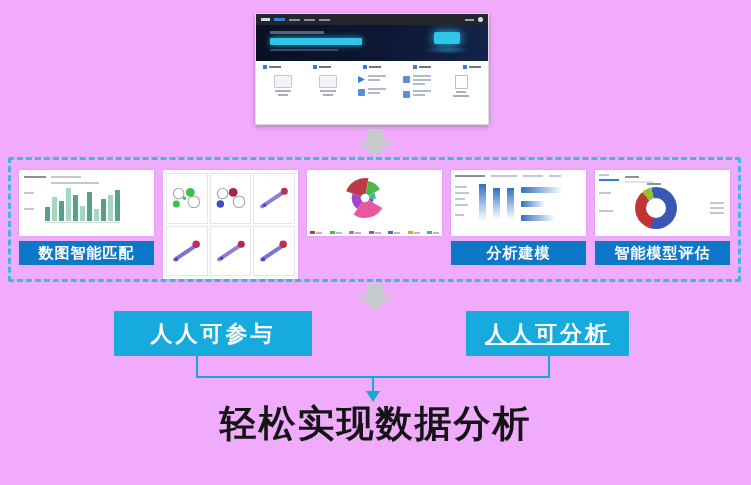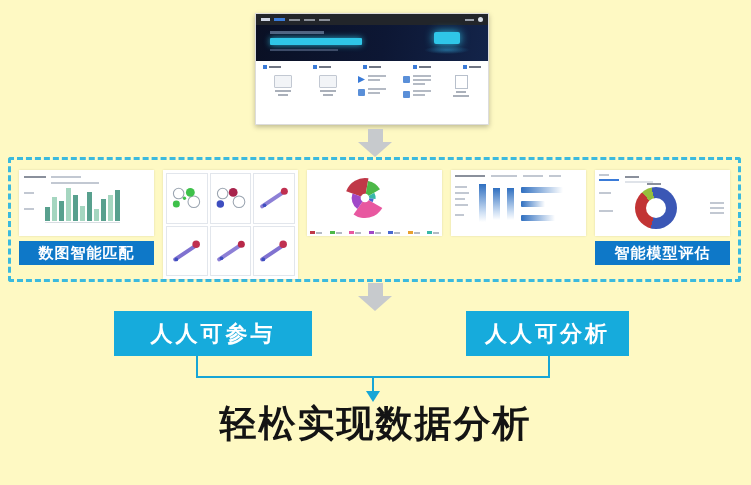--- a/index.html
+++ b/index.html
@@ -1,17 +1,17 @@
 <!DOCTYPE html>
 <html><head>
 <meta charset="utf-8">
 <style>
   * { margin:0; padding:0; box-sizing:border-box; }
   body { background:#fff; font-family:"Liberation Sans", sans-serif; }
-  .canvas { position:relative; width:751px; height:485px; background:#fef9c3; overflow:hidden; }
+  .canvas { position:relative; width:751px; height:485px; background:#f0abfc; overflow:hidden; }
 
   
   .site { position:absolute; left:255px; top:13px; width:234px; height:112px; background:#fff;
           border:1px solid #dcdcdc; box-shadow:0 2px 5px rgba(0,0,0,.25); }
   .navbar { height:11px; background:#22252a; display:flex; align-items:center; padding:0 5px; gap:4px; }
   .logo-a { width:9px; height:3px; background:#cfd6e4; }
   .logo-b { width:11px; height:3px; background:#3a7bd8; }
   .nav-dash { width:11px; height:2px; background:#8a8f98; }
   .nav-dash:first-of-type { margin-left:8px; }
   .nav-spacer { flex:1; }
@@ -96,21 +96,21 @@
 
   
   .t6-donut { position:absolute; left:40px; top:17px; width:42px; height:42px; border-radius:50%;
               background:conic-gradient(#3b57b5 0 195deg,#c23434 195deg 318deg,#96be3c 318deg 348deg,#3b57b5 348deg 360deg); }
   .t6-donut::after { content:""; position:absolute; left:11px; top:11px; width:20px; height:20px; border-radius:50%; background:#fff; }
 
   
   .outcome-btn { position:absolute; height:45px; background:#16abdc; color:#fff; font-size:22px; font-weight:bold;
                  display:flex; align-items:center; justify-content:center; letter-spacing:3px; }
   .outcome-left  { left:114px; top:311px; width:198px; }
-  .outcome-right { left:466px; top:311px; width:163px; }
+  .outcome-right { left:466px; top:311px; width:163px;text-decoration:underline; }
 
   .connector { position:absolute; left:190px; top:356px; }
 
   
   .title { position:absolute; top:399px; left:0; width:100%; text-align:center;
            font-size:37px; font-weight:900; color:#141414; letter-spacing:2px; }
   .subtitle { position:absolute; top:443px; left:0; width:100%; text-align:center;
               font-size:21px; color:#3d3d3d; letter-spacing:1px; }
 </style>
 </head>
@@ -349,20 +349,21 @@
         <span class="mini-dash" style="left:4px;top:28px;width:10px;"></span>
         <span class="mini-dash" style="left:4px;top:34px;width:13px;"></span>
         <span class="mini-dash" style="left:4px;top:44px;width:9px;"></span>
         <div class="t5-vbar" style="left:28px;top:14px;height:38px;"></div>
         <div class="t5-vbar" style="left:42px;top:18px;height:32px;"></div>
         <div class="t5-vbar" style="left:56px;top:18px;height:32px;"></div>
         <div class="t5-hbar" style="left:70px;top:17px;width:42px;"></div>
         <div class="t5-hbar" style="left:70px;top:31px;width:24px;"></div>
         <div class="t5-hbar" style="left:70px;top:45px;width:34px;"></div>
       </div>
+      <div class="feature-label">分析建模</div>
     </div>
 
     <div class="feature-cell">
       <div class="thumb">
         <span class="mini-dash" style="left:4px;top:4px;width:10px;"></span>
         <span class="mini-dash blue" style="left:4px;top:9px;width:20px;"></span>
         <span class="mini-dash dark" style="left:30px;top:6px;width:14px;"></span>
         <span class="mini-dash" style="left:30px;top:11px;width:28px;background:#dfe3e9;"></span>
         <span class="mini-dash" style="left:4px;top:22px;width:12px;"></span>
         <span class="mini-dash" style="left:4px;top:40px;width:14px;"></span>

